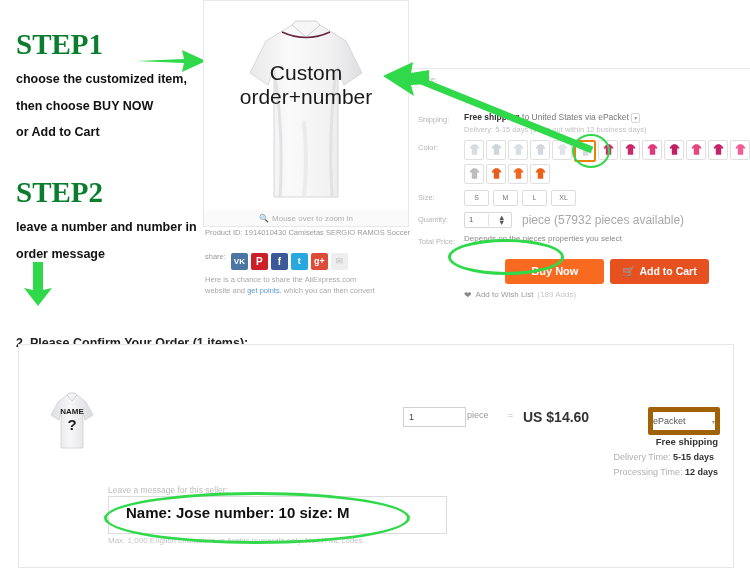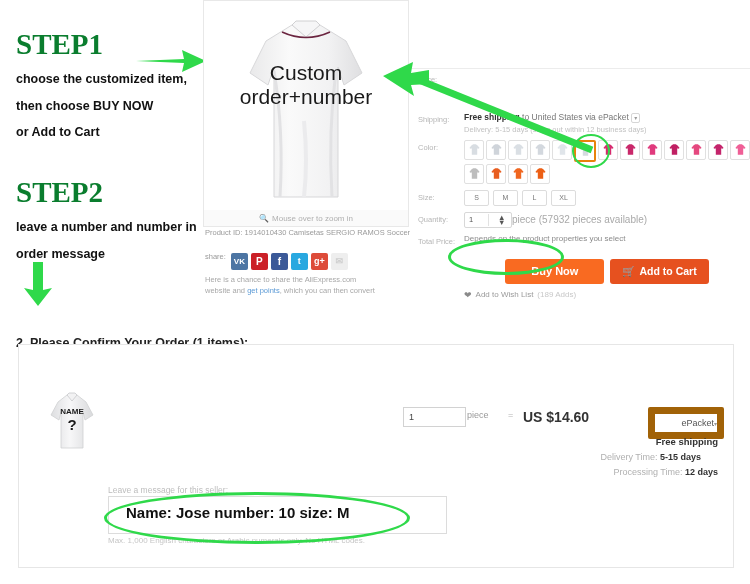--- a/index.html
+++ b/index.html
@@ -65,45 +65,45 @@
       display:flex;align-items:center;justify-content:center;position:relative;}
   .sw.sel{border:2px solid #e8820c;}
   .sizes{display:flex;gap:4px;}
   .size{min-width:17px;height:14px;border:1px solid #dcdcdc;border-radius:2px;background:#fff;
         font-size:7px;color:#777;display:flex;align-items:center;justify-content:center;padding:0 3px;}
   .qtybox{display:inline-flex;align-items:center;border:1px solid #d8d8d8;background:#fff;
           height:14px;width:46px;border-radius:2px;}
   .qtybox span{font-size:7.5px;color:#555;padding-left:4px;flex:1;}
   .spin{width:10px;height:12px;border-left:1px solid #e2e2e2;display:flex;flex-direction:column;
         justify-content:center;align-items:center;color:#9a9a9a;font-size:5px;line-height:5px;}
-  .qty-note{font-size:10px;color:#a9a9a9;margin-left:0;}
+  .qty-note{font-size:12px;color:#a9a9a9;margin-left:10px;}
   .buyrow{display:flex;gap:6px;padding-left:54px;margin-top:6px;justify-content:center;}
   .btn-buy{background:#f96a21;color:#fff;font-size:11px;font-weight:bold;border-radius:3px;
            padding:6px 26px;display:flex;align-items:center;justify-content:center;}
   .btn-cart{background:#e6511f;color:#fff;font-size:10.5px;font-weight:bold;border-radius:3px;
             padding:6px 12px;display:flex;align-items:center;gap:4px;}
   .wish{display:flex;align-items:center;gap:4px;padding-left:54px;margin-top:6px;
         font-size:8px;color:#9a9a9a;}
   .wish .cnt{color:#c8c8c8;}
 
   
   .confirm-h{position:absolute;left:16px;top:316px;font-size:12.5px;font-weight:bold;color:#222;margin-top:20px;}
   .order-box{position:absolute;left:18px;top:344px;width:714px;height:222px;
              background:#fff;border:1px solid #e6e6e6;}
   .order-thumb{position:absolute;left:40px;top:390px;width:64px;height:62px;}
   .qty-field{position:absolute;left:403px;top:407px;width:56px;height:18px;border:1px solid #d2d2d2;
              background:#fff;font-size:9px;color:#444;display:flex;align-items:center;padding-left:5px;}
   .piece-lbl{position:absolute;left:467px;top:410px;font-size:9px;color:#9a9a9a;}
   .eq{position:absolute;left:508px;top:410px;font-size:9px;color:#b5b5b5;}
   .price-lbl{position:absolute;left:523px;top:409px;font-size:14px;color:#333;font-weight:bold;}
-  .epacket{position:absolute;left:648px;top:407px;width:62px;height:18px;border:7px solid #a16207;
+  .epacket{position:absolute;left:648px;top:407px;width:62px;height:18px;border:5px solid #a16207;
            background:#fff;border-radius:2px;font-size:9px;color:#555;display:flex;align-items:center;
-           justify-content:flex-end;gap:0;}
+           justify-content:space-between;gap:8px;}
   .freeship{position:absolute;right:32px;top:436px;font-size:9.5px;font-weight:bold;color:#333;}
-  .dtime{position:absolute;right:49px;top:452px;font-size:9px;color:#b0b0b0;}
+  .dtime{position:absolute;right:36px;top:452px;font-size:9px;color:#b0b0b0;}
   .dtime b{color:#333;}
   .ptime{position:absolute;right:32px;top:467px;font-size:9px;color:#b0b0b0;}
   .ptime b{color:#333;}
   .msg-lbl{position:absolute;left:108px;top:485px;font-size:8.5px;color:#bdbdbd;}
   .msg-box{position:absolute;left:108px;top:496px;width:337px;height:36px;border:1px solid #dcdcdc;
            background:#fff;}
   .msg-text{position:absolute;left:126px;top:504px;font-size:15px;font-weight:bold;color:#111;}
   .msg-note{position:absolute;left:108px;top:536px;font-size:8px;color:#c6c6c6;}
 
   
@@ -319,21 +319,21 @@
         <div class="qtybox">
           <span>1</span>
           <span class="spin">▲<br>▼</span>
         </div>
         <span class="qty-note">piece (57932 pieces available)</span>
       </div>
     </div>
 
     <div class="drow">
       <div class="dlabel">Total Price:</div>
-      <div class="dval">Depends on the product properties you select</div>
+      <div class="dval">Depends on the pieces properties you select</div>
     </div>
 
     <div class="buyrow">
       <div class="btn-buy">Buy Now</div>
       <div class="btn-cart">
         <span>🛒</span>
         <span>Add to Cart</span>
       </div>
     </div>
 

